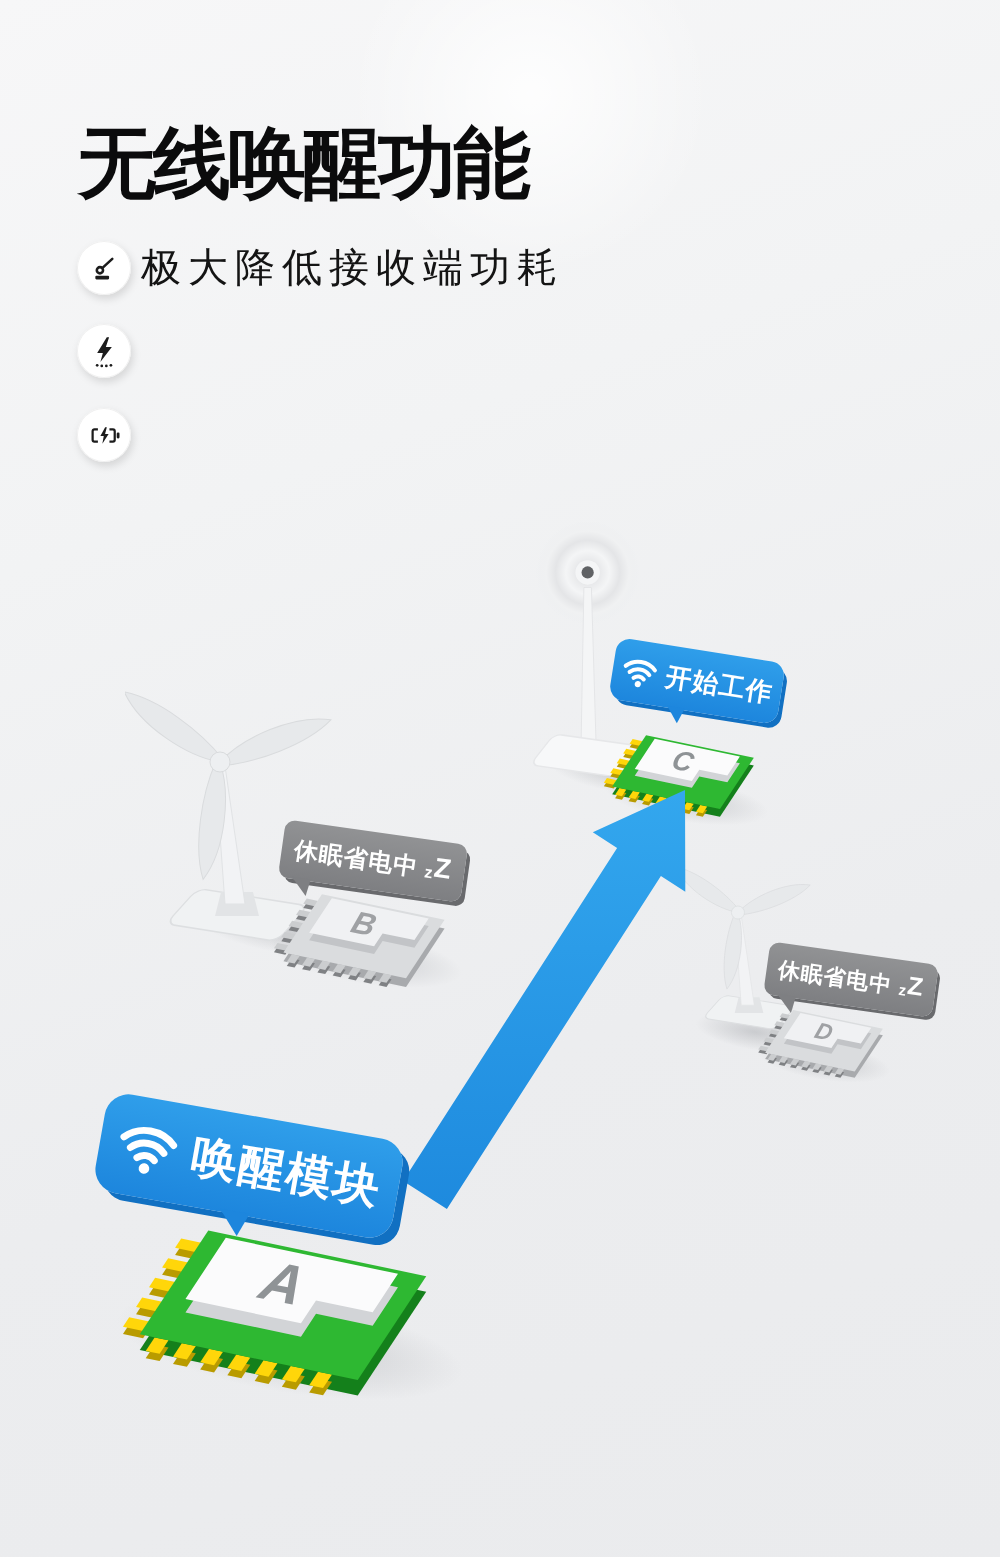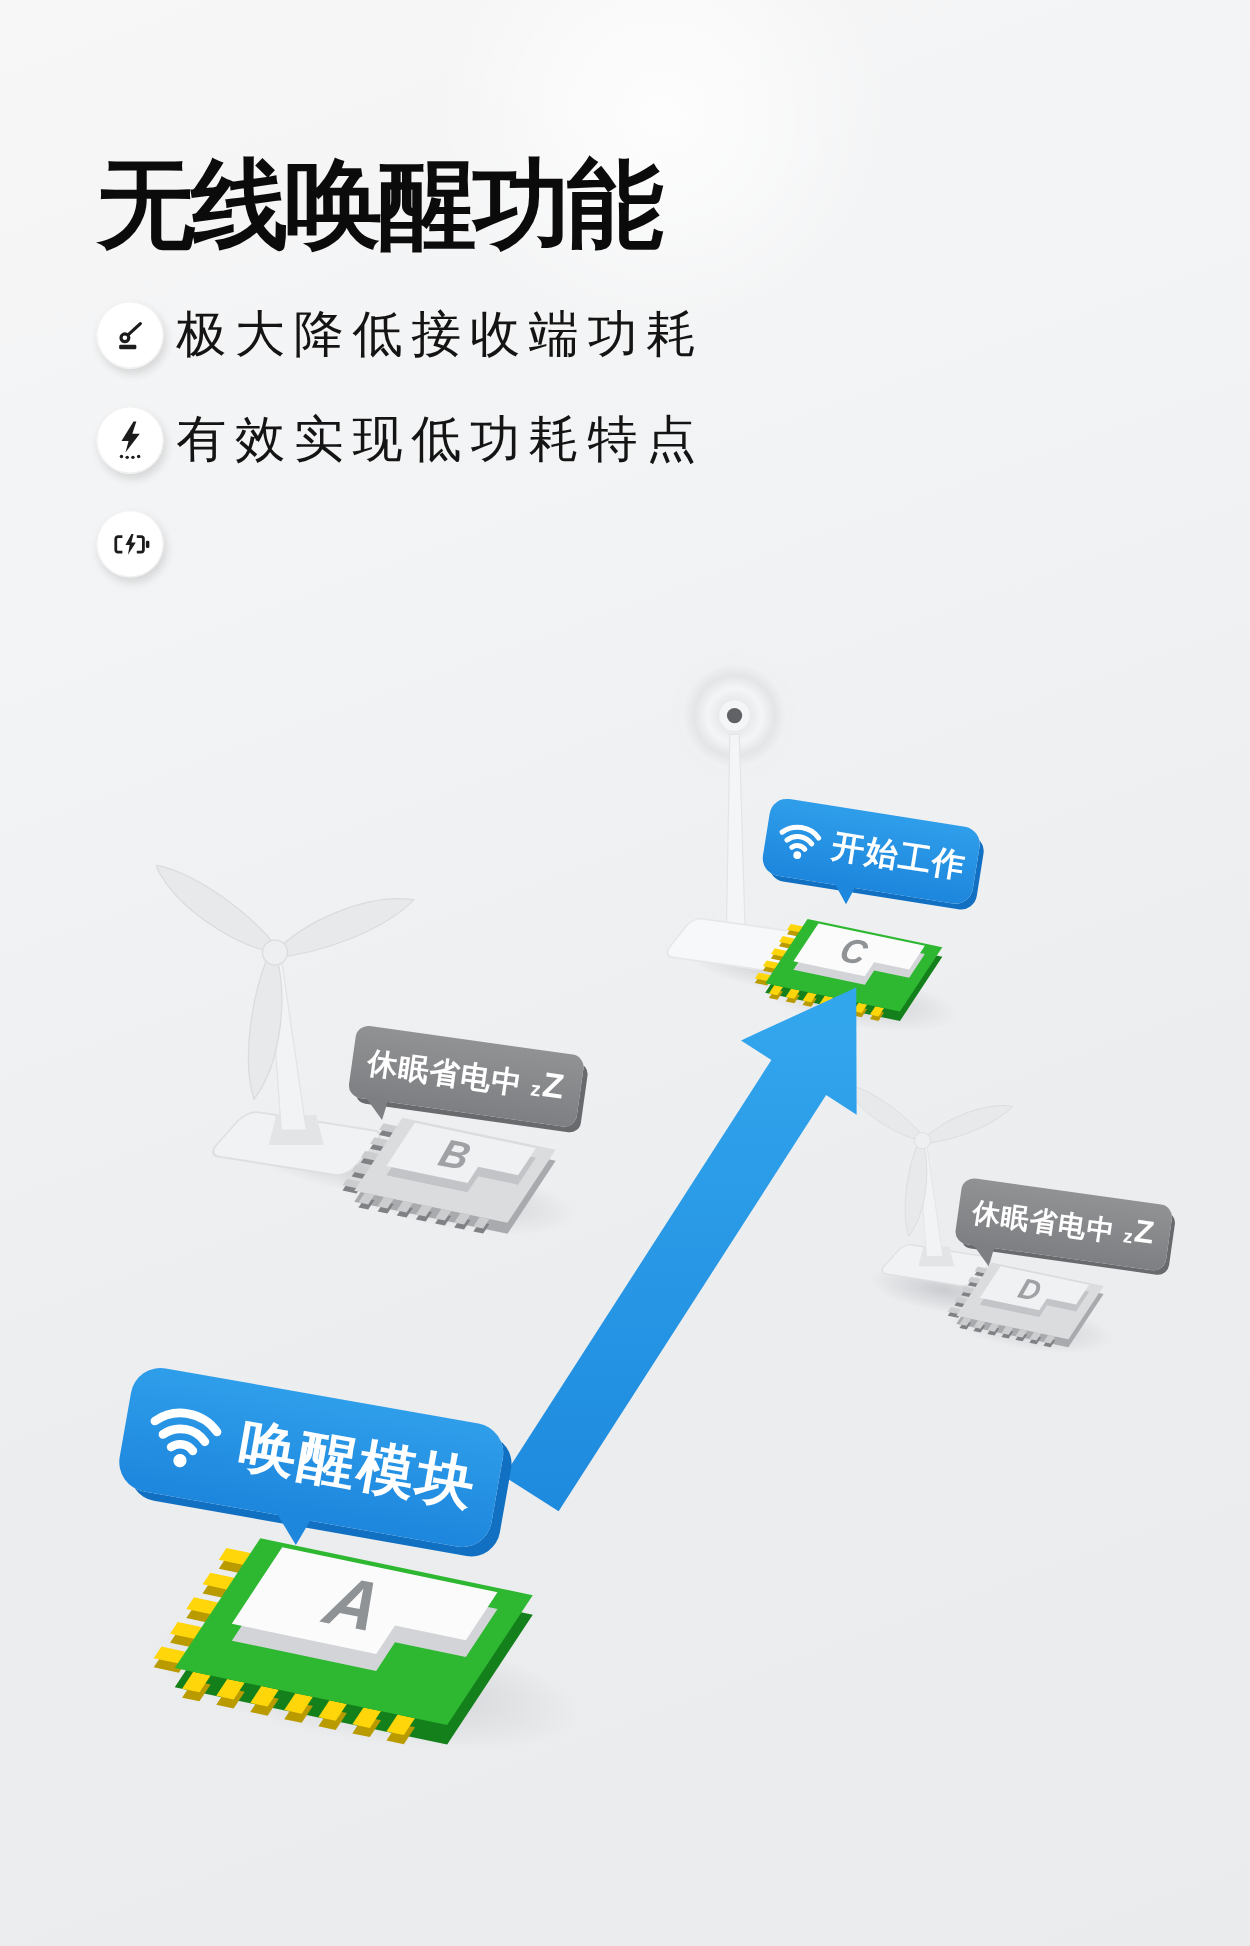--- a/index.html
+++ b/index.html
@@ -75,21 +75,20 @@
       <svg viewBox="0 0 36 36">
         <path d="M20.5,2.5 L10,19.5 h6.2 L13.5,29.5 L26,13 h-6.5 L23,2.5 Z" fill="#1c1c1c"></path>
         <g fill="#1c1c1c">
           <circle cx="10" cy="33" r="1.5"></circle>
             <circle cx="15" cy="33.7" r="1.5"></circle>
           <circle cx="20" cy="33.7" r="1.5"></circle>
             <circle cx="25" cy="33" r="1.5"></circle>
         </g>
       </svg>
     </span>
-    <span class="ftxt">有效实现低功耗特点</span>
   </div>
 
   <div class="feature f3">
     <span class="ic">
       <svg viewBox="0 0 40 36">
         <path d="M12,10.5 h-4.2 a2.2,2.2 0 0 0 -2.2,2.2 v10.6 a2.2,2.2 0 0 0 2.2,2.2 h4.2" fill="none" stroke="#1c1c1c" stroke-width="2.7"></path>
         <path d="M26,10.5 h4.2 a2.2,2.2 0 0 1 2.2,2.2 v10.6 a2.2,2.2 0 0 1 -2.2,2.2 h-4.2" fill="none" stroke="#1c1c1c" stroke-width="2.7"></path>
         <rect x="34.8" y="14.4" width="3.4" height="7.2" rx="1.4" fill="#1c1c1c"></rect>
         <path d="M20.8,8 L15,18.6 h4.1 L17.4,28 L25,16.3 h-4.3 L22.8,8 Z" fill="#1c1c1c"></path>
       </svg>

